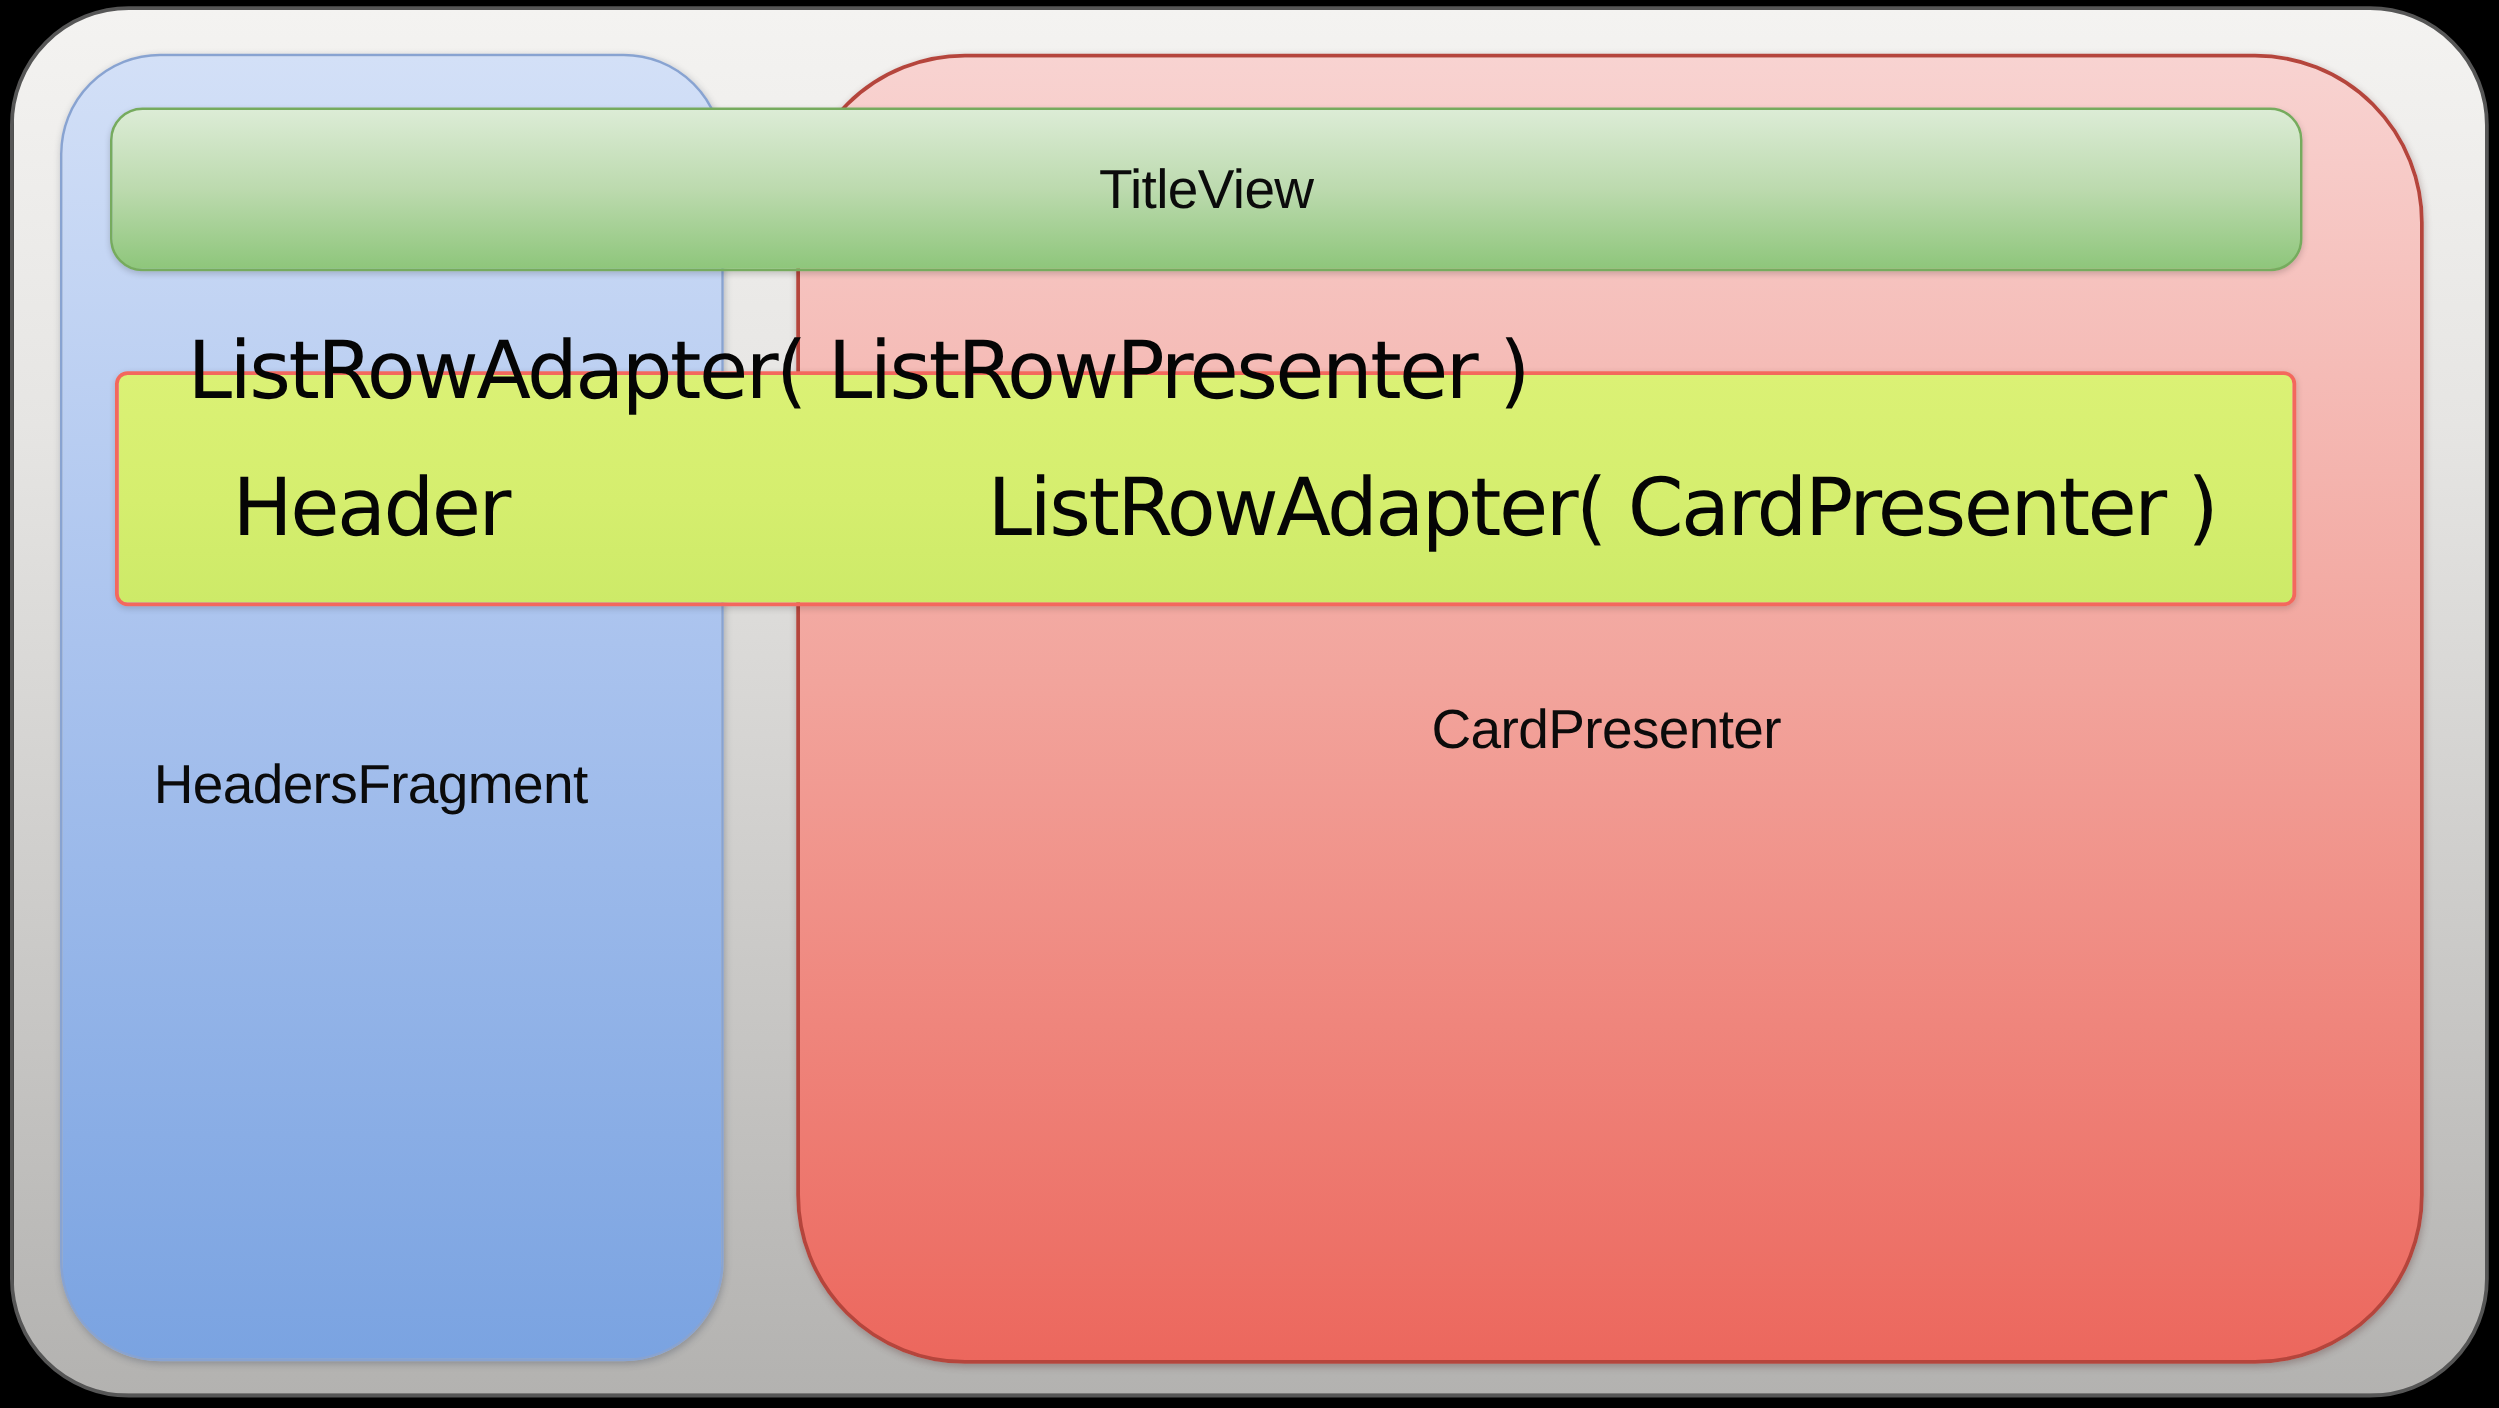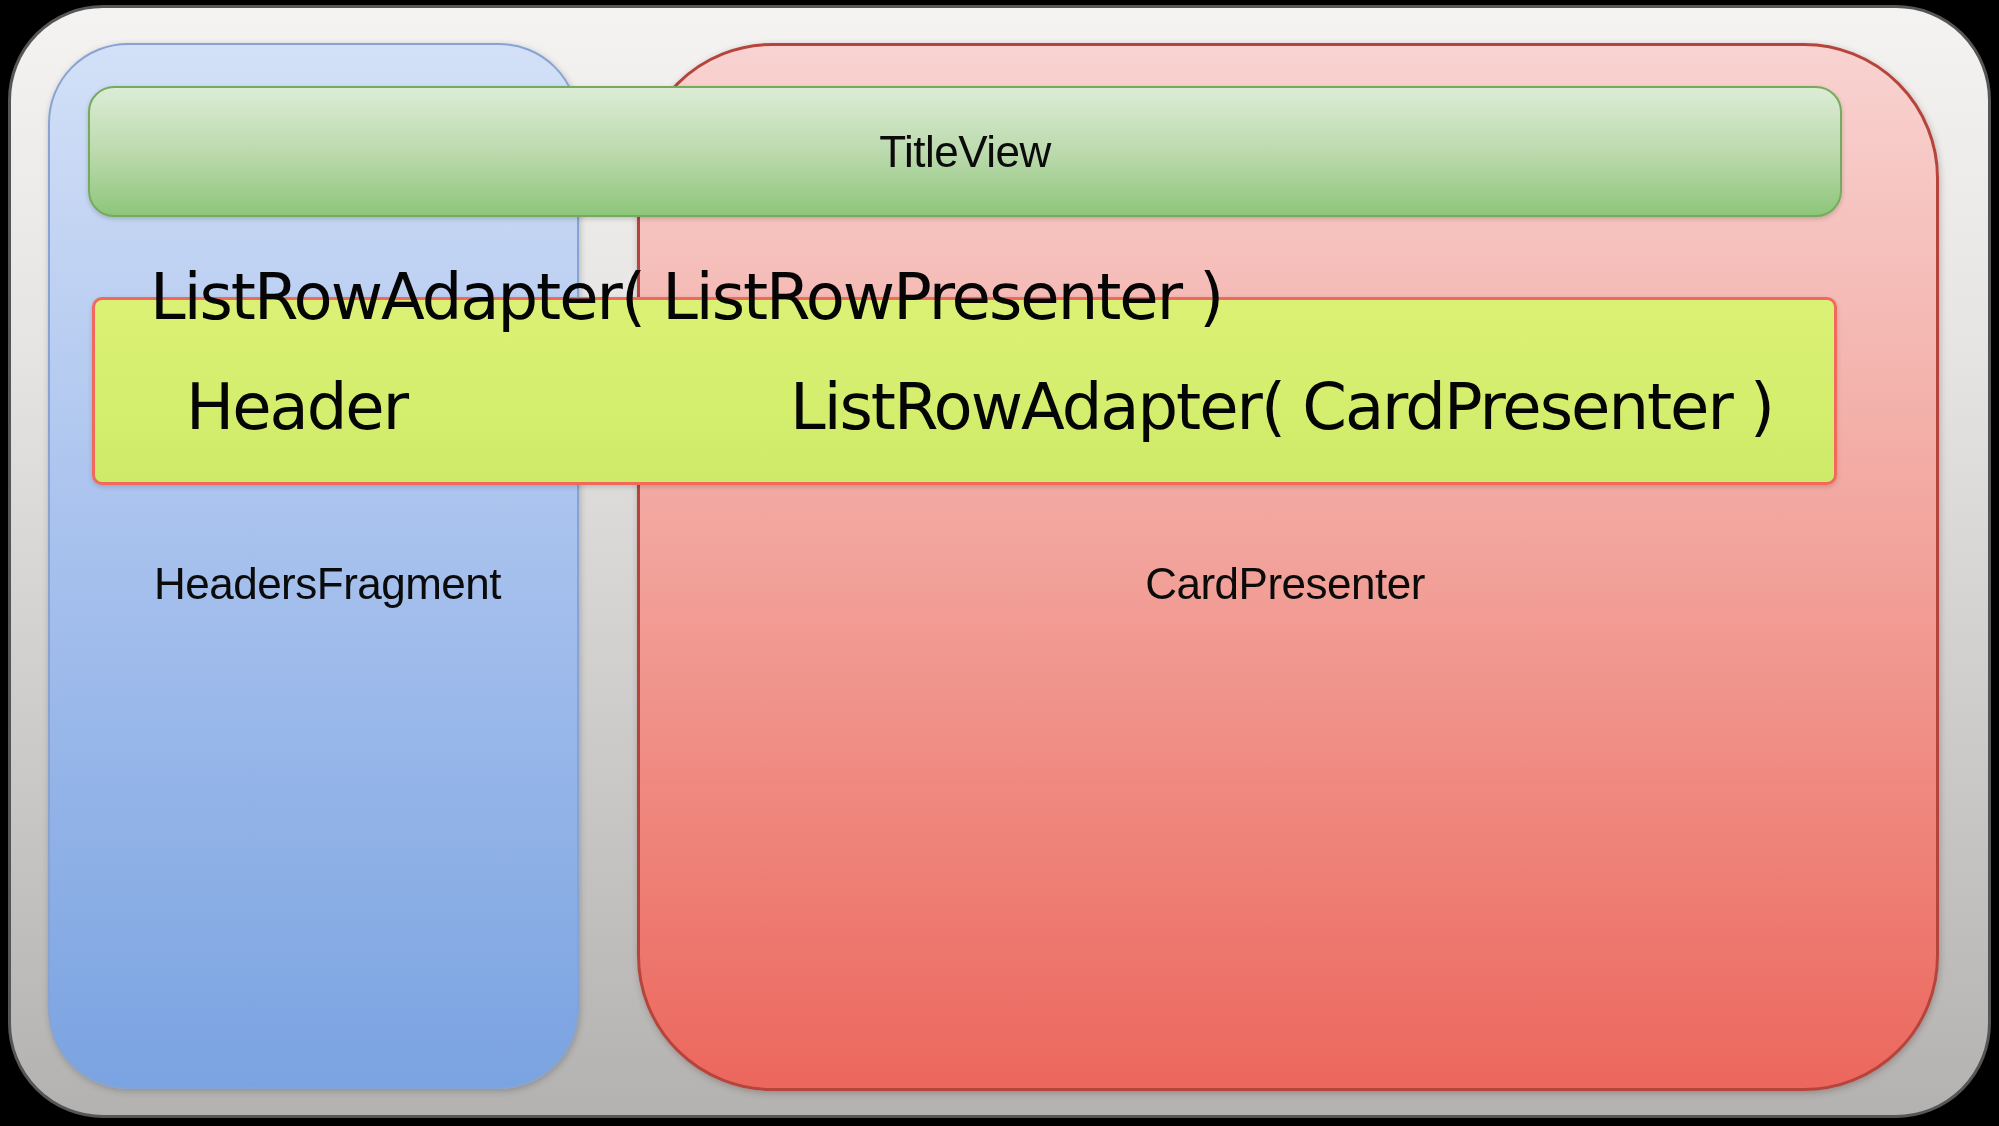--- a/index.html
+++ b/index.html
@@ -62,21 +62,21 @@
     color:#050505;white-space:nowrap;
   }
   .adapter-row-label{left:150px;top:265px;text-align:right;}
   .header-cell-label{left:186px;top:375px;}
   .card-adapter-label{left:790px;top:375px;}
   .frag-label{
     position:absolute;top:562px;
     font-size:44px;line-height:44px;letter-spacing:-.5px;
     color:#0b0b0b;text-align:center;white-space:nowrap;
   }
-  .headers-frag-label{left:64px;width:527px;}
+  .headers-frag-label{left:33px;width:527px;margin-top:44px;}
   .rows-frag-label{left:637px;width:1296px;}
 </style>
 </head>
 <body>
 
 <div class="stage">
 
   <div class="outer-panel"></div>
 
   <div class="headers-box"></div>

